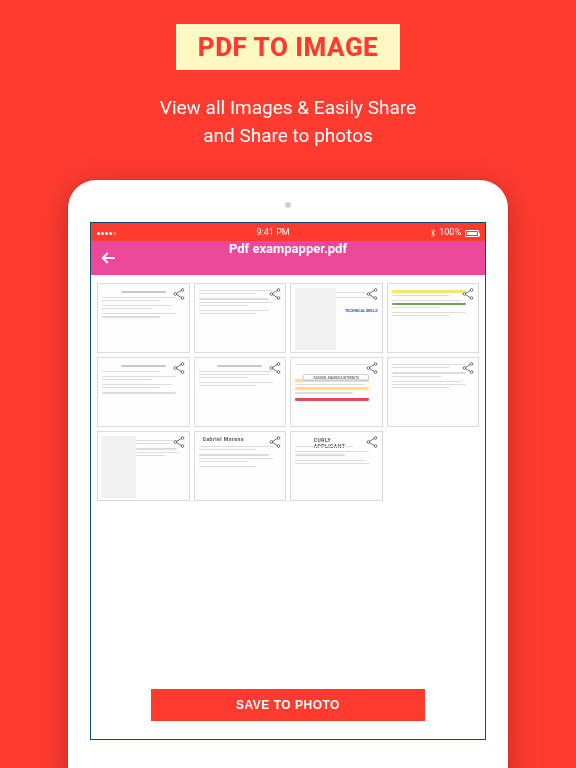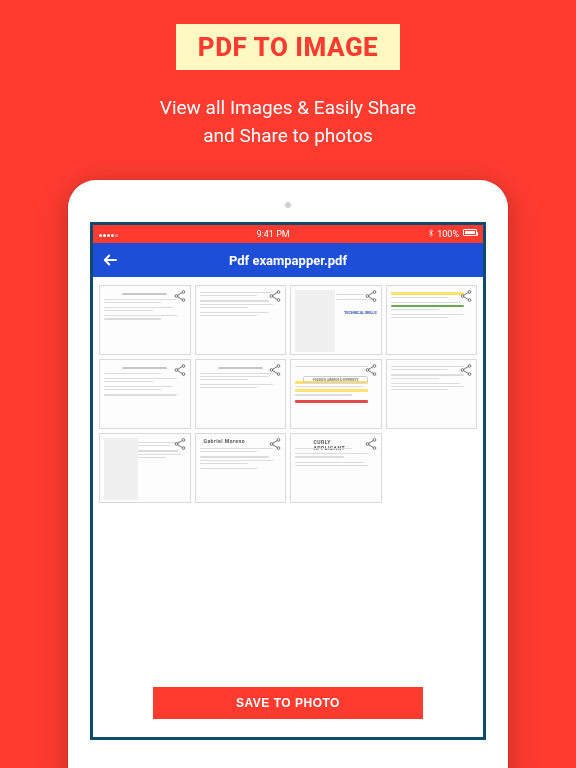--- a/index.html
+++ b/index.html
@@ -48,55 +48,54 @@
   .camera {
     position: absolute;
     top: 22px; left: 50%; transform: translateX(-50%);
     width: 6px; height: 6px; border-radius: 50%;
     background: #d0d0d0;
   }
 
   .screen {
     flex: 1;
     background: #fff;
-    border: 3px solid #0c4a6e;
+    border: 1px solid #0c4a6e;
     display: flex;
     flex-direction: column;
     overflow: hidden;
   }
 
   
   .status {
     background: #ff3b30;
     color: #fff;
     height: 18px;
     font-size: 9px;
     display: flex;
     align-items: center;
     justify-content: space-between;
     padding: 0 6px;
   }
-  .status .left, .status .right { display: flex; align-items: flex-start; gap: 2px; }
+  .status .left, .status .right { display: flex; align-items: flex-end; gap: 2px; }
   .status .dots span {
     width: 3px; height: 3px; border-radius: 50%; background: #fff; display: inline-block; margin-right: 1px;
   }
   .status .dots span.dim { background: rgba(255,255,255,0.4); }
   .status .battery {
     width: 14px; height: 7px; border: 1px solid #fff; border-radius: 1px; position: relative; margin-left: 2px;
   }
   .status .battery::before { content:""; position:absolute; left:1px; top:1px; bottom:1px; right:1px; background:#fff; }
   .status .battery::after  { content:""; position:absolute; right:-2px; top:1.5px; width:1.5px; height:4px; background:#fff; border-radius:0 1px 1px 0; }
 
   
   .navbar {
-    background: #1d4ed8;
+    background: #ec4899;
     color: #fff;
     height: 34px;
     display: flex;
-    align-items: center;
     position: relative;
   }
   .back-arrow { width: 34px; height: 34px; display:flex; align-items:center; justify-content:center; cursor:pointer; }
   .navbar .title {
     position: absolute; left:0; right:0; text-align:center;
     font-size: 13px; font-weight:700; pointer-events:none;
   }
 
   
   .pages-area {

